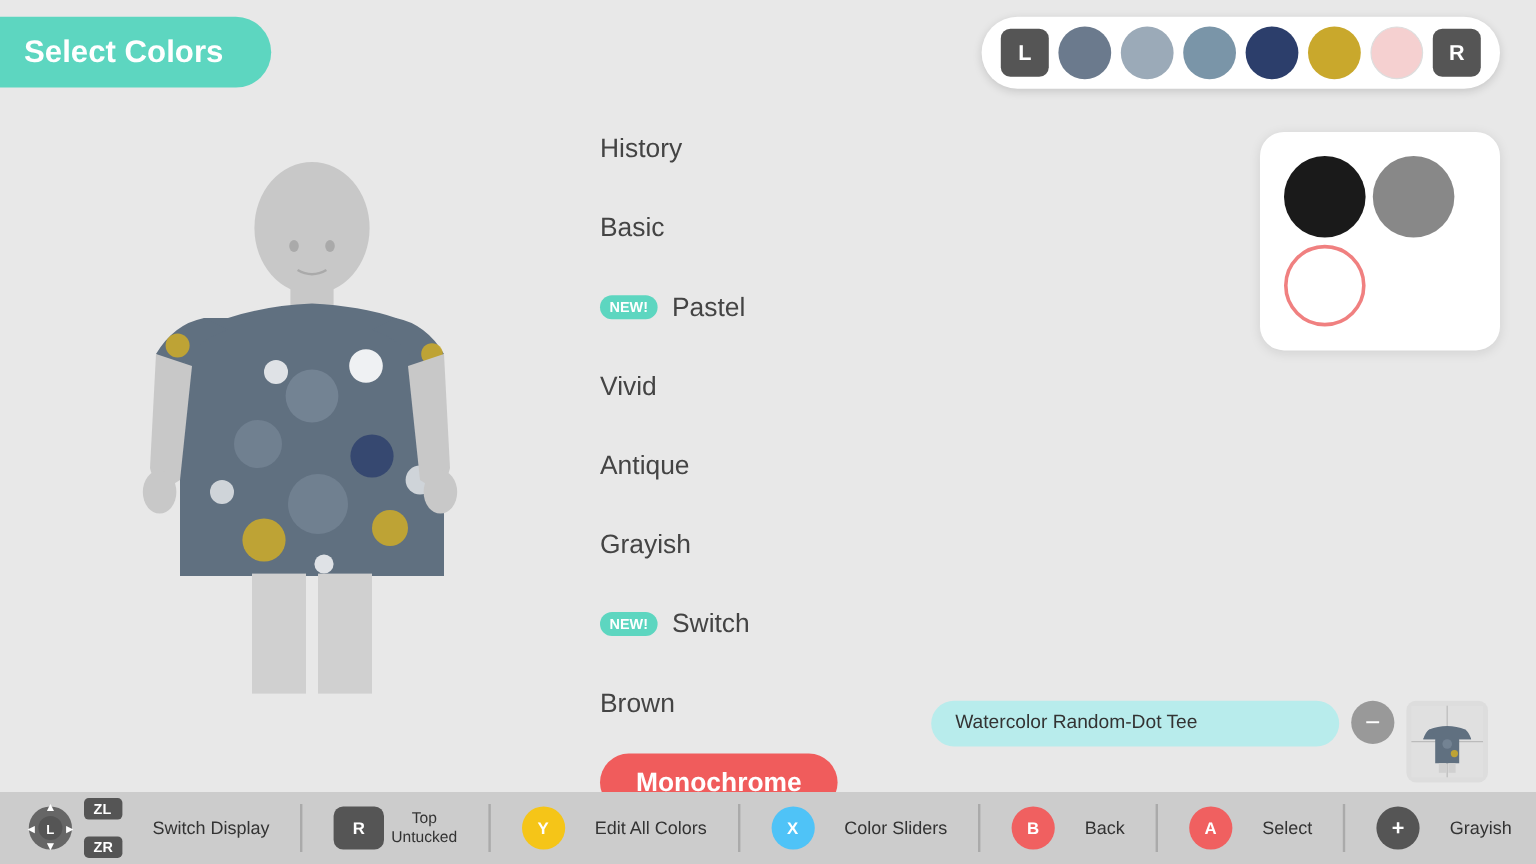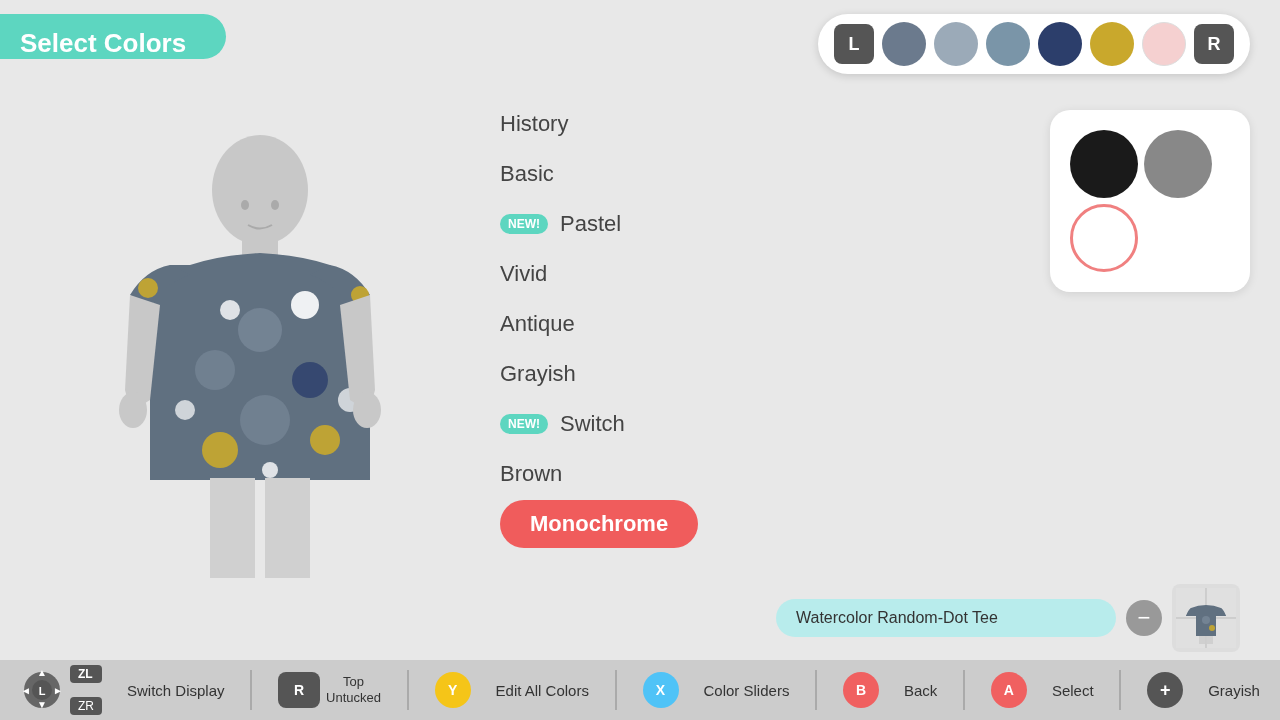--- a/index.html
+++ b/index.html
@@ -56,21 +56,21 @@
 
     
     .title-badge {
       position: absolute;
       top: 14px;
       left: 0;
       background: #5dd6c0;
       color: white;
       font-size: 26px;
       font-weight: bold;
-      padding: 14px 40px 0 20px;
+      padding: 14px 40px 14px 20px;
       border-radius: 0 40px 40px 0;
       text-align: center;
     }
 
     
     .character-area {
       position: absolute;
       left: 0;
       top: 80px;
       width: 520px;
@@ -85,21 +85,21 @@
       height: 520px;
     }
 
     
     .categories-list {
       position: absolute;
       left: 500px;
       top: 100px;
       display: flex;
       flex-direction: column;
-      gap: 2px;
+      gap: 18px;
     }
 
     .category-item {
       display: flex;
       align-items: center;
       gap: 12px;
       height: 48px;
       cursor: pointer;
     }
 
@@ -364,21 +364,21 @@
 </div>
 
 <div class="swatches-panel">
   <div class="swatch-grid">
     <div class="panel-swatch" style="background:#1a1a1a;"></div>
     <div class="panel-swatch" style="background:#888888;"></div>
     <div class="panel-swatch outlined"></div>
   </div>
 </div>
 
-<div class="item-name-bar" style="left: auto; transform: none; right: 40px; bottom: 68px; position: absolute; display: flex; align-items: center; gap: 10px;">
+<div class="item-name-bar" style="left: auto; transform: none; right: 40px; bottom: 68px; position: absolute; display: flex; align-items: flex-start; gap: 10px;">
   <input class="item-name-input" type="text" value="Watercolor Random-Dot Tee" readonly="" style="">
   <div class="minus-btn">−</div>
   <div class="item-thumbnail">
     <svg width="60" height="60" viewBox="0 0 60 60">
       <rect width="60" height="60" fill="#e0e0e0"></rect>
 
       <line x1="30" y1="0" x2="30" y2="60" stroke="#bbb" stroke-width="1"></line>
       <line x1="0" y1="30" x2="60" y2="30" stroke="#bbb" stroke-width="1"></line>
 
       <path d="M15 20 L10 28 L20 28 L20 48 L40 48 L40 28 L50 28 L45 20 Q38 17 30 17 Q22 17 15 20 Z" fill="#607080"></path>
@@ -402,21 +402,21 @@
       <text x="22" y="27" text-anchor="middle" fill="white" font-size="11" font-weight="bold">L</text>
 
       <text x="22" y="8" text-anchor="middle" fill="white" font-size="10">▲</text>
       <text x="22" y="40" text-anchor="middle" fill="white" font-size="10">▼</text>
       <text x="6" y="26" text-anchor="middle" fill="white" font-size="10">◄</text>
       <text x="38" y="26" text-anchor="middle" fill="white" font-size="10">►</text>
     </svg>
 
     <div style="display:flex; flex-direction:column; gap:14px;">
       <div style="background:#555; color:white; font-size:12px; font-weight:bold; padding:2px 8px; border-radius:4px;">ZL</div>
-      <div style="background:#555; color:white; font-size:12px; font-weight:normal; padding:2px 8px; border-radius:4px;">ZR</div>
+      <div style="background:#555; color:white; font-size:12px; font-weight:bold; padding:2px 8px; border-radius:4px;">ZR</div>
     </div>
     <span class="btn-label">Switch Display</span>
   </div>
 
   <div class="divider"></div>
 
   <div class="bottom-item">
     <div class="controller-btn btn-r">R</div>
     <span class="btn-label-2line">Top<br>Untucked</span>
   </div>

